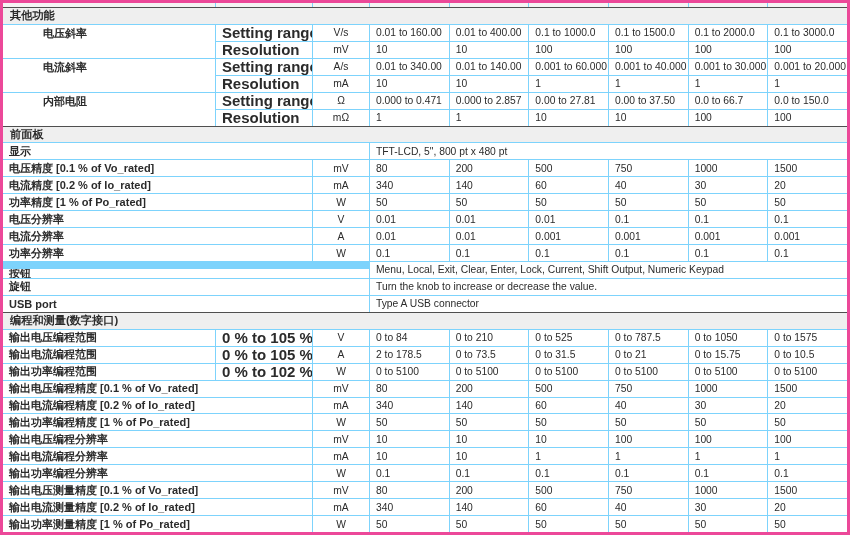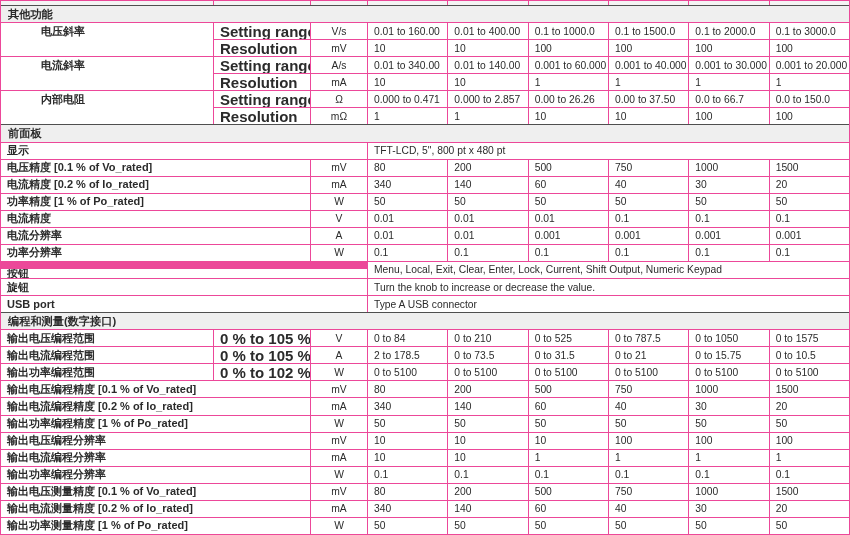--- a/index.html
+++ b/index.html
@@ -1,24 +1,24 @@
 <!DOCTYPE html>
 <html><head>
 <meta charset="utf-8">
 <style>
   html,body{margin:0;padding:0;background:#fff;}
   body{font-family:"Liberation Sans","DejaVu Sans",sans-serif;}
   #spec-table{
     width:850px;height:535px;box-sizing:border-box;
-    border:1px solid #ec4899;
+    border:3px solid #ec4899;
     display:grid;
     grid-template-columns:212px 96px 56px repeat(6,1fr);
     grid-template-rows:4px repeat(31,1fr);
     gap:1px;
-    background:#ec4899;
+    background:#7dd3fc;
   }
   .cell{
     background:#ffffff;color:#2b2b2b;
     display:flex;align-items:center;
     padding:0 6px;font-size:10.3px;
     white-space:nowrap;overflow:hidden;
   }
   .sliver{background:#f4f4f4;padding:0;}
   .header{
     background:#efefef;font-weight:bold;font-size:11.2px;
@@ -75,21 +75,21 @@
     <div class="cell val">10</div>
     <div class="cell val">1</div>
     <div class="cell val">1</div>
     <div class="cell val">1</div>
     <div class="cell val">1</div>
     <div class="cell label tall" style="grid-area: span 2 / span 1;">内部电阻</div>
     <div class="cell sub">Setting range</div>
     <div class="cell unit">Ω</div>
     <div class="cell val">0.000 to 0.471</div>
     <div class="cell val">0.000 to 2.857</div>
-    <div class="cell val">0.00 to 26.26</div>
+    <div class="cell val">0.00 to 27.81</div>
     <div class="cell val">0.00 to 37.50</div>
     <div class="cell val">0.0 to 66.7</div>
     <div class="cell val">0.0 to 150.0</div>
     <div class="cell sub">Resolution</div>
     <div class="cell unit">mΩ</div>
     <div class="cell val">1</div>
     <div class="cell val">1</div>
     <div class="cell val">10</div>
     <div class="cell val">10</div>
     <div class="cell val">100</div>
@@ -114,21 +114,21 @@
     <div class="cell val">30</div>
     <div class="cell val">20</div>
     <div class="cell label" style="grid-column: span 2;">功率精度 [1 % of Po_rated]</div>
     <div class="cell unit">W</div>
     <div class="cell val">50</div>
     <div class="cell val">50</div>
     <div class="cell val">50</div>
     <div class="cell val">50</div>
     <div class="cell val">50</div>
     <div class="cell val">50</div>
-    <div class="cell label" style="grid-column: span 2;">电流精度</div>
+    <div class="cell label" style="grid-column: span 2;">电压分辨率</div>
     <div class="cell unit">V</div>
     <div class="cell val">0.01</div>
     <div class="cell val">0.01</div>
     <div class="cell val">0.01</div>
     <div class="cell val">0.1</div>
     <div class="cell val">0.1</div>
     <div class="cell val">0.1</div>
     <div class="cell label" style="grid-column: span 2;">电流分辨率</div>
     <div class="cell unit">A</div>
     <div class="cell val">0.01</div>

